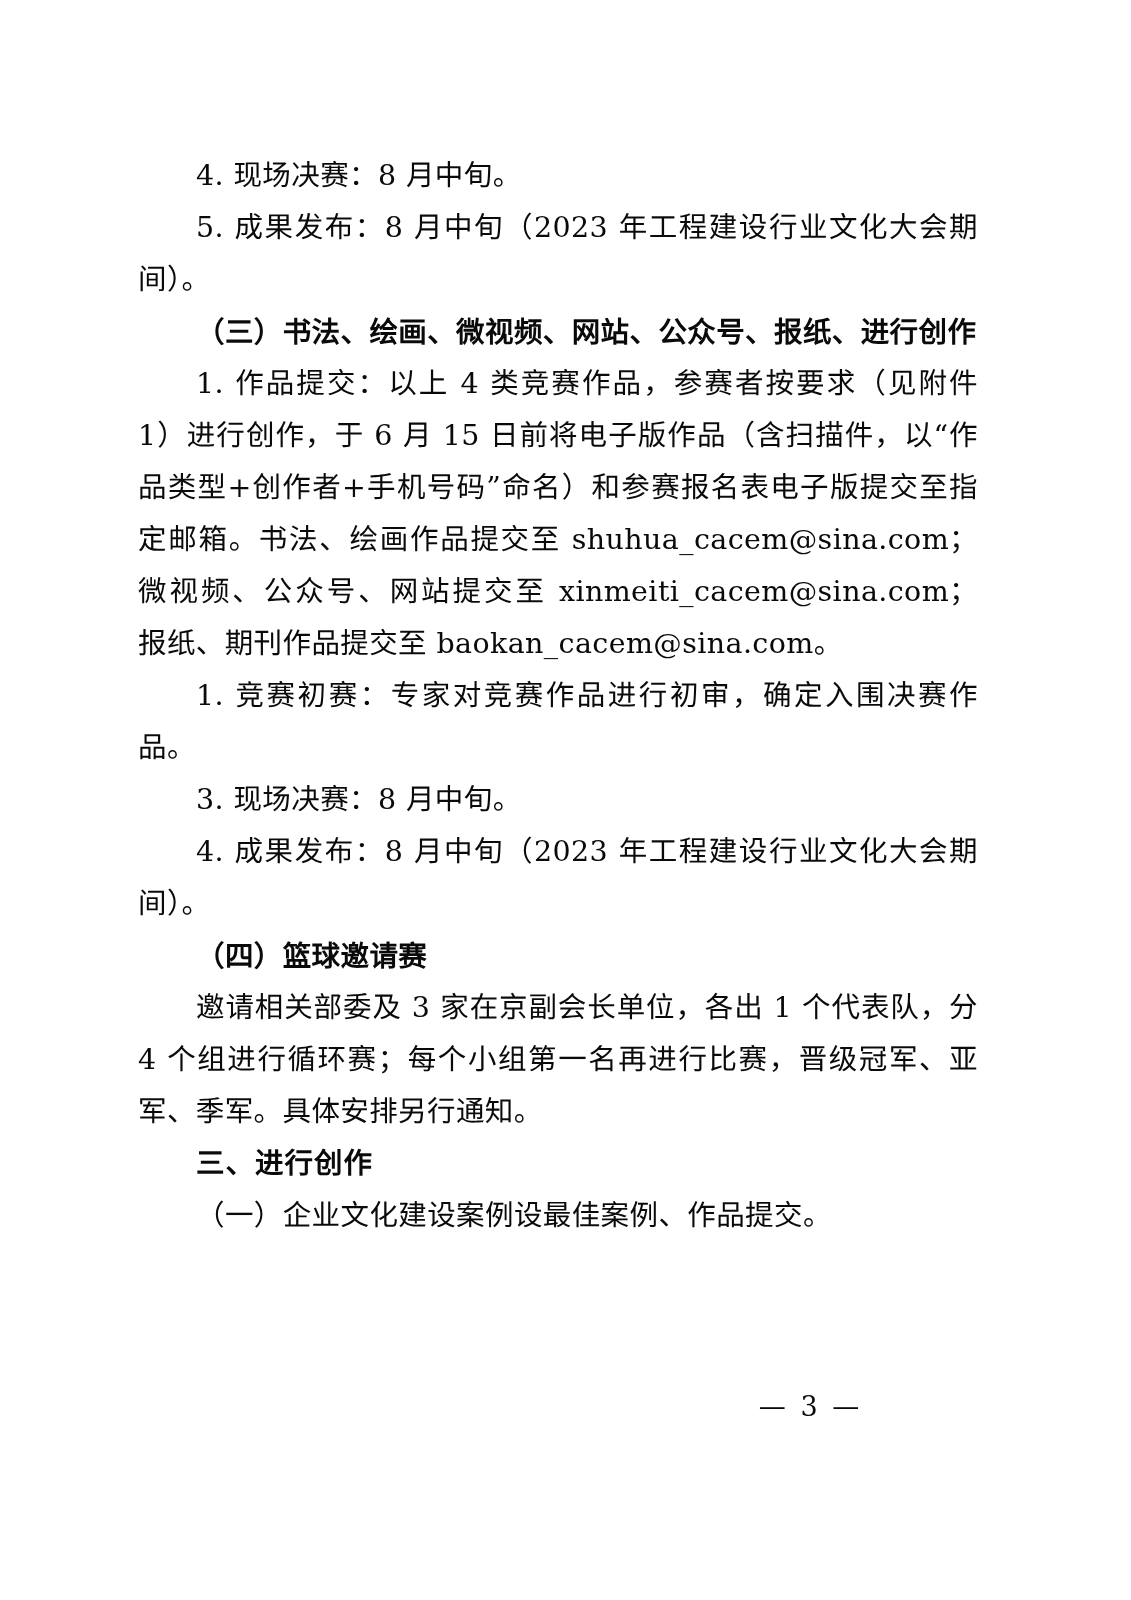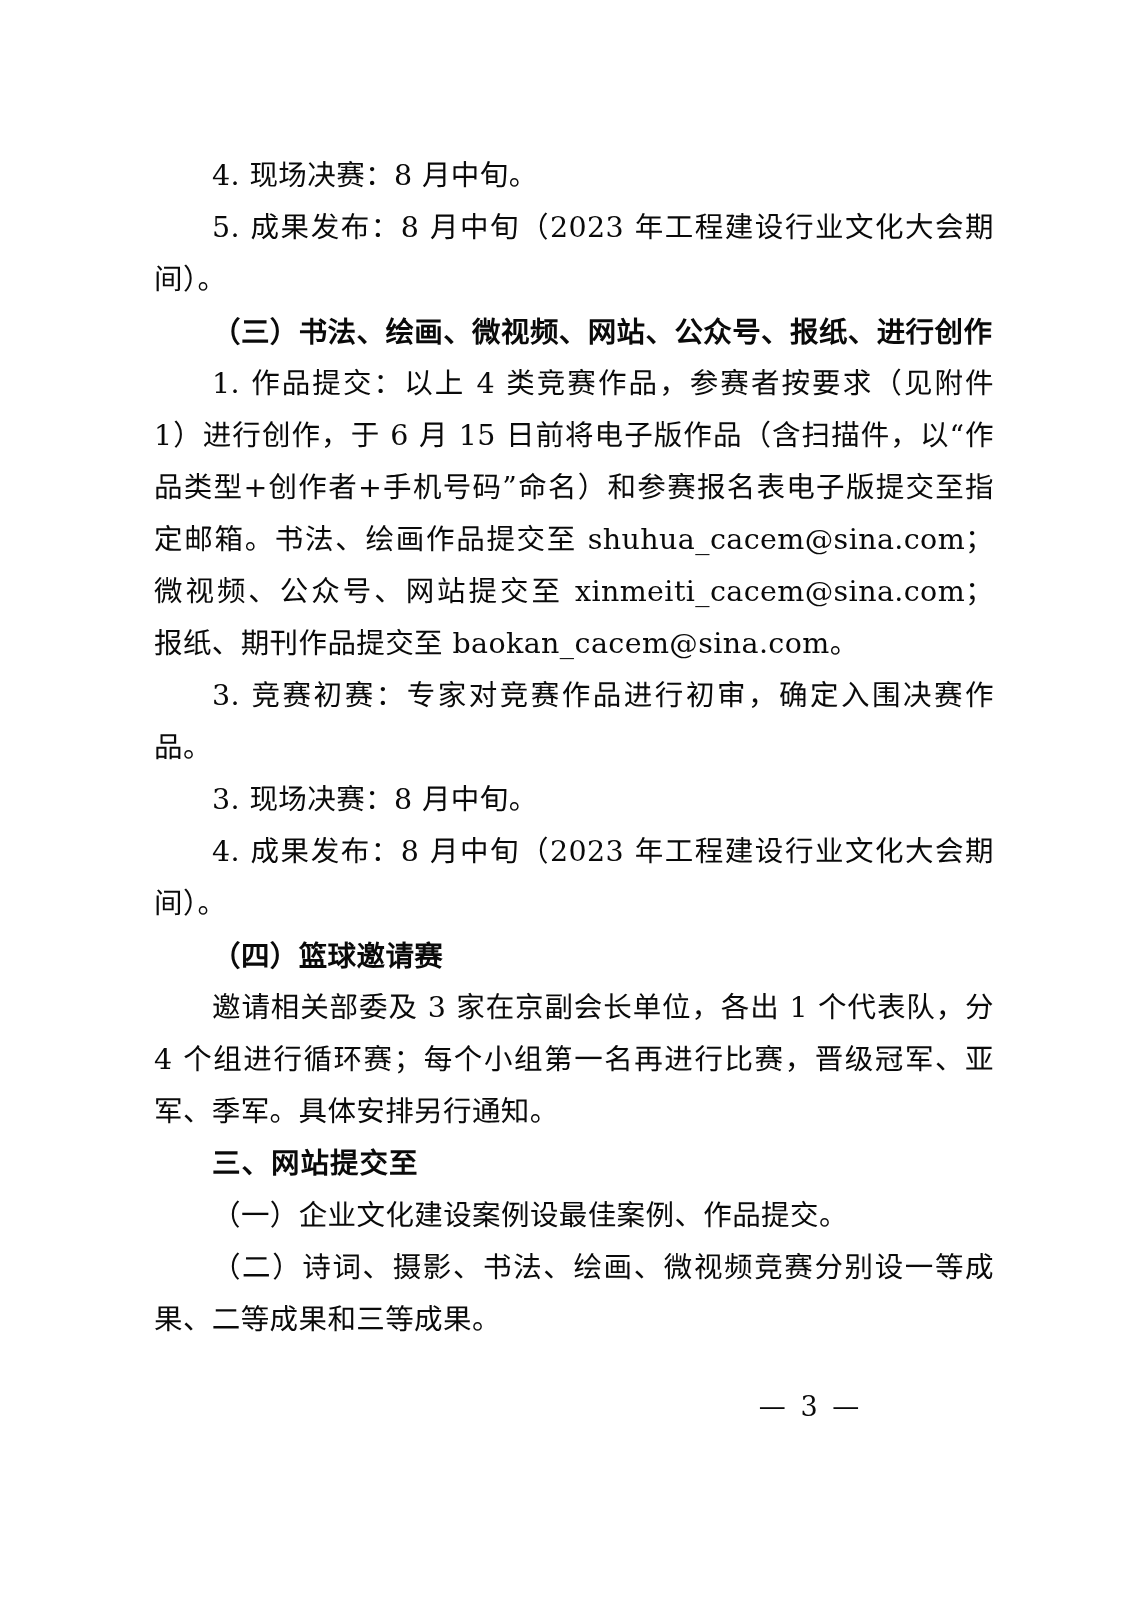--- a/index.html
+++ b/index.html
@@ -12,21 +12,21 @@
     width: 1131px;
     height: 1600px;
     background: #ffffff;
     margin: 0 auto;
     overflow: hidden;
     font-family: "DejaVu Serif", "Liberation Serif", serif;
     color: #0a0a0a;
   }
   .content {
     position: absolute;
-    left: 154px;
+    left: 138px;
     top: 150px;
     width: 840px;
   }
   p {
     margin: 0;
     font-size: 28.5px;
     line-height: 52px;
     letter-spacing: 0.4px;
     text-align: justify;
     text-justify: inter-ideograph;
@@ -60,25 +60,24 @@
 </head>
 <body>
 
 <div class="page">
   <div class="content">
 
     <p class="indent">4. 现场决赛：8 月中旬。</p>
     <p class="indent">5. 成果发布：8 月中旬（2023 年工程建设行业文化大会期间）。</p>
     <p class="sub-heading">（三）书法、绘画、微视频、网站、公众号、报纸、进行创作</p>
     <p class="indent">1. 作品提交：以上 4 类竞赛作品，参赛者按要求（见附件 1）进行创作，于 6 月 15 日前将电子版作品（含扫描件，以“作品类型+创作者+手机号码”命名）和参赛报名表电子版提交至指定邮箱。书法、绘画作品提交至 shuhua_cacem@sina.com；微视频、公众号、网站提交至 xinmeiti_cacem@sina.com； 报纸、期刊作品提交至 baokan_cacem@sina.com。</p>
-    <p class="indent">3. 竞赛初赛：专家对竞赛作品进行初审，确定入围决赛作品。</p>
+    <p class="indent">1. 竞赛初赛：专家对竞赛作品进行初审，确定入围决赛作品。</p>
     <p class="indent">3. 现场决赛：8 月中旬。</p>
     <p class="indent">4. 成果发布：8 月中旬（2023 年工程建设行业文化大会期间）。</p>
     <p class="sub-heading">（四）篮球邀请赛</p>
     <p class="indent">邀请相关部委及 3 家在京副会长单位，各出 1 个代表队，分 4 个组进行循环赛；每个小组第一名再进行比赛，晋级冠军、亚军、季军。具体安排另行通知。</p>
-    <p class="heading">三、网站提交至</p>
+    <p class="heading">三、进行创作</p>
     <p class="indent">（一）企业文化建设案例设最佳案例、作品提交。</p>
-    <p class="indent">（二）诗词、摄影、书法、绘画、微视频竞赛分别设一等成果、二等成果和三等成果。</p>
 
   </div>
 
   <div class="page-number">— 3 —</div>
 </div>
 
 </body></html>

